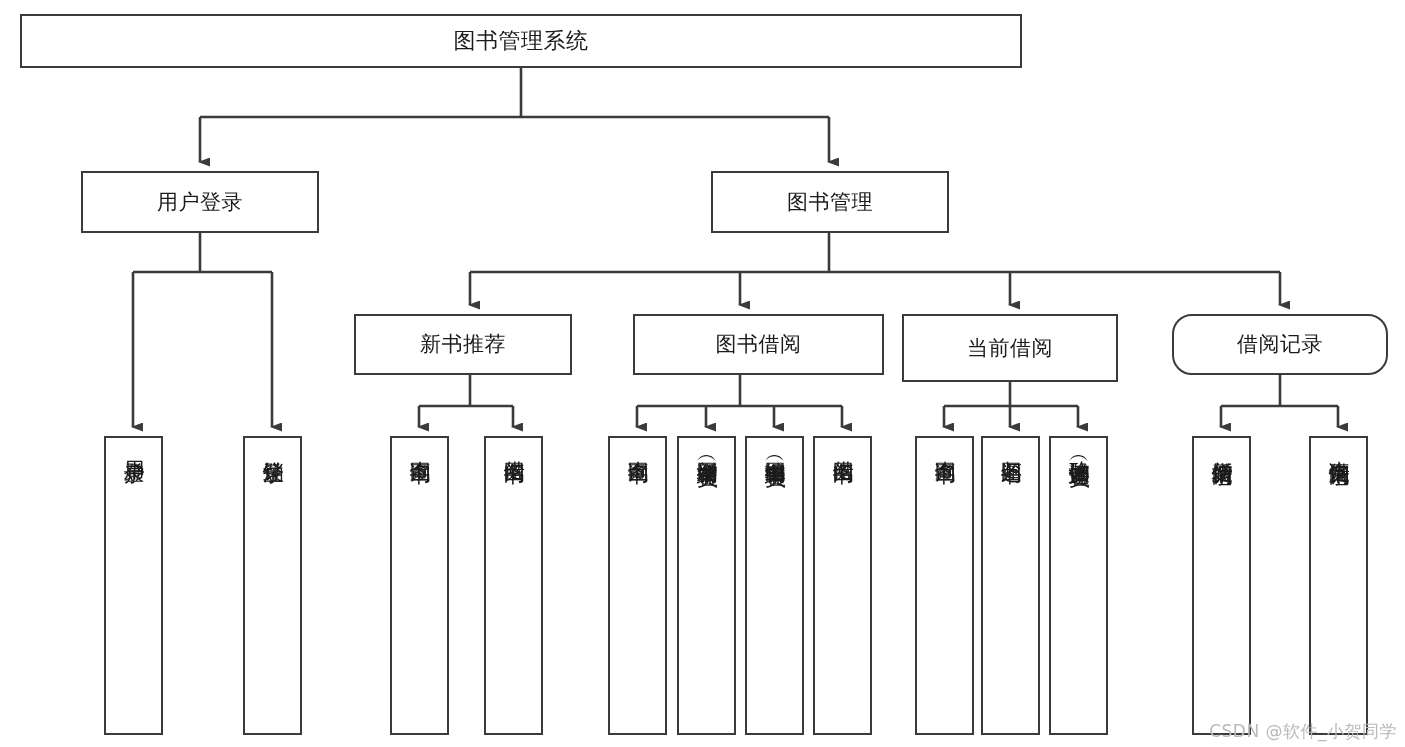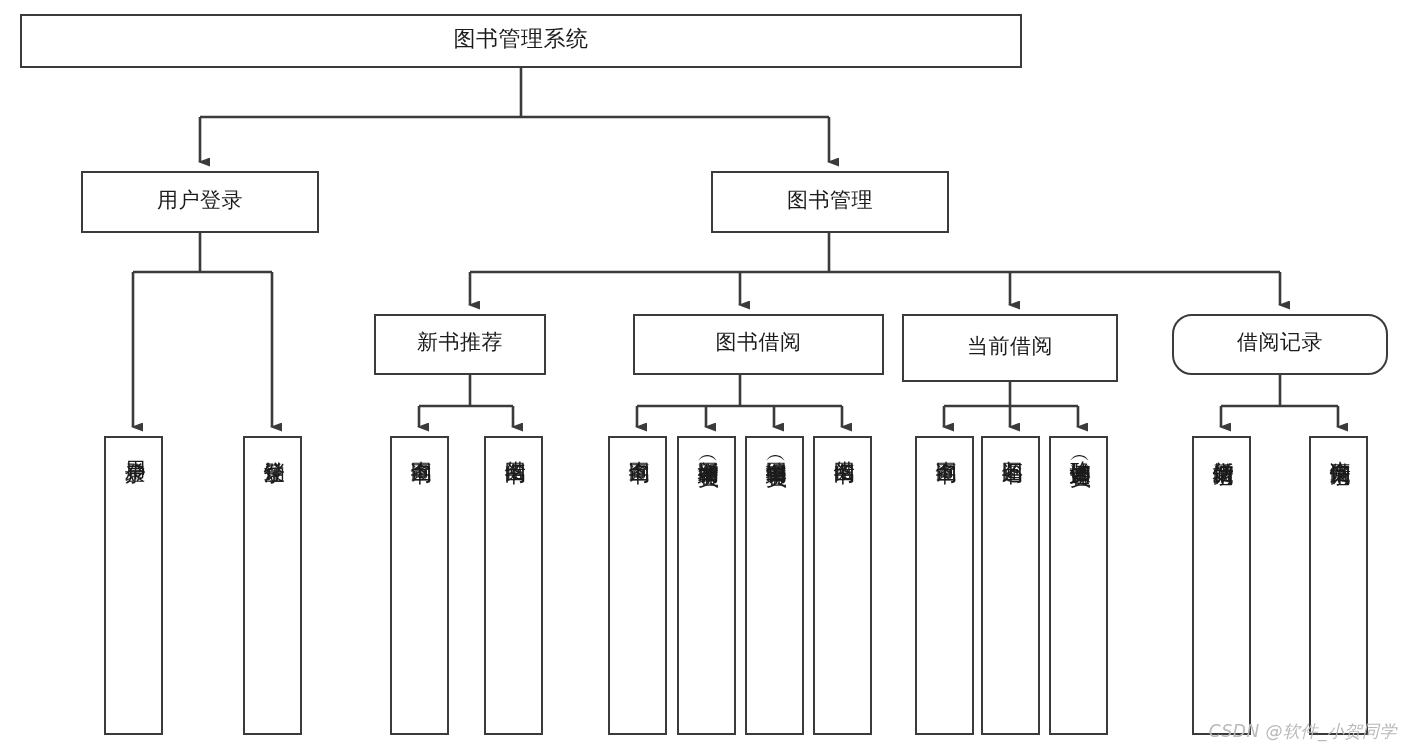--- a/index.html
+++ b/index.html
@@ -20,21 +20,20 @@
     display:flex;
     align-items:center;
     justify-content:center;
     color:#1b1b1b;
   }
   .node .lbl{
     display:block;
     text-align:center;
     line-height:1.18;
     letter-spacing:0.5px;
-    font-family:Liberation Mono, monospace;
   }
   
   .h-node .lbl{font-size:21px;}
   .root .lbl{font-size:22px;}
 
   
   .v-node{padding:6px 2px;align-items:flex-start;}
   .v-node .lbl{
     writing-mode:vertical-rl;
     text-orientation:upright;
@@ -45,21 +44,20 @@
     margin:0 auto;
   }
   .watermark{
     position:absolute;
     right:8px;bottom:4px;
     font-size:17px;
     color:#b9b9b9;
     letter-spacing:0.5px;
     white-space:nowrap;
     pointer-events:none;
-    font-style:italic;
   }
 </style>
 </head>
 <body>
 
 <div id="canvas">
 
   <svg class="lines" viewBox="0 0 1405 747" xmlns="http://www.w3.org/2000/svg">
     <defs>
       <marker id="arrow" markerWidth="10" markerHeight="12" refX="4.5" refY="10" orient="auto" markerUnits="userSpaceOnUse">
@@ -114,21 +112,21 @@
     <span class="lbl">图书管理系统</span>
   </div>
 
   <div class="node h-node" style="left:81px;top:171px;width:238px;height:62px;">
     <span class="lbl">用户登录</span>
   </div>
   <div class="node h-node" style="left:711px;top:171px;width:238px;height:62px;justify-content:center;">
     <span class="lbl">图书管理</span>
   </div>
 
-  <div class="node h-node" style="left:374px;top:314px;width:172px;height:61px;">
+  <div class="node h-node" style="left:354px;top:314px;width:218px;height:61px;">
     <span class="lbl">新书推荐</span>
   </div>
   <div class="node h-node" style="left:633px;top:314px;width:251px;height:61px;">
     <span class="lbl">图书借阅</span>
   </div>
   <div class="node h-node" style="left:902px;top:314px;width:216px;height:68px;">
     <span class="lbl">当前借阅</span>
   </div>
   <div class="node h-node" style="left:1172px;top:314px;width:216px;height:61px;border-radius:20px;">
     <span class="lbl">借阅记录</span>

